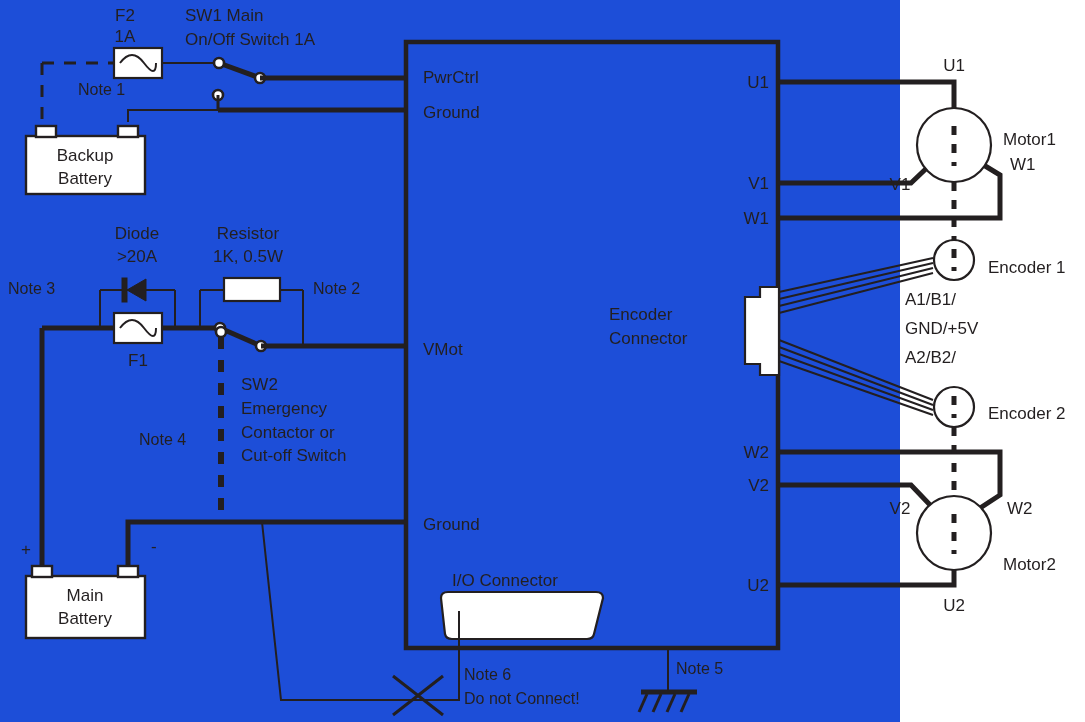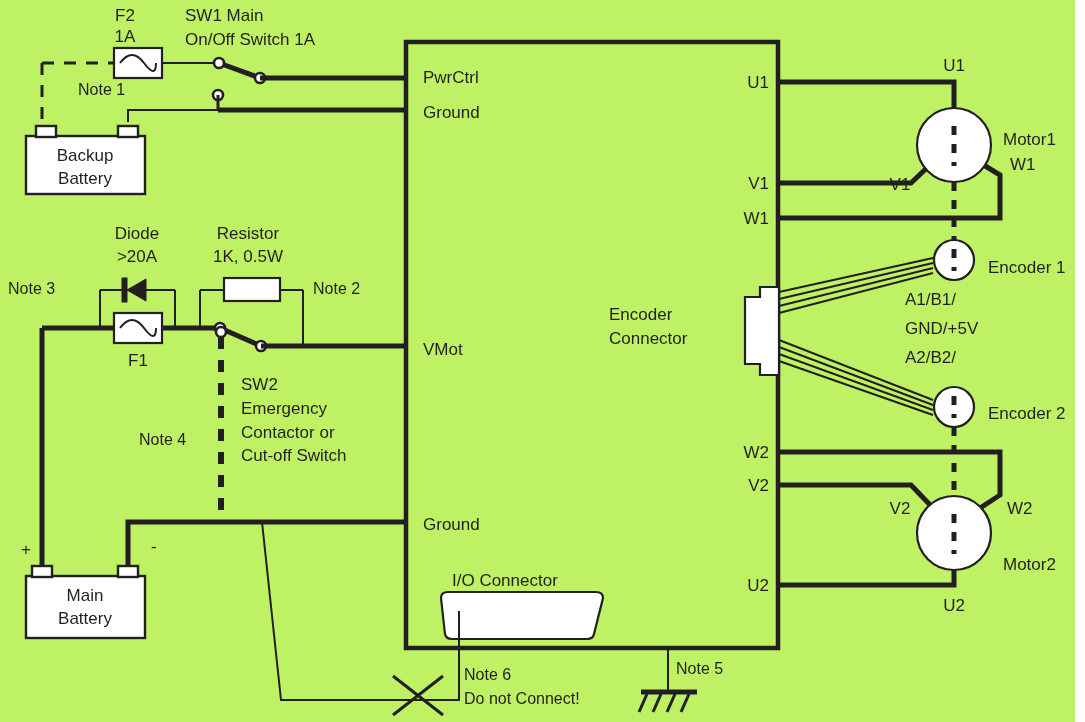--- a/index.html
+++ b/index.html
@@ -8,23 +8,23 @@
     background: #ffffff;
   }
   body {
     width: 1085px;
     height: 722px;
     overflow: hidden;
     font-family: "Liberation Sans", sans-serif;
   }
   #diagram-root {
     position: relative;
-    width: 1075px;
+    width: 900px;
     height: 722px;
-    background: #bef264;
+    background: #1d4ed8;
   }
   svg#schematic {
     display: block;
     width: 1085px;
     height: 722px;
   }
   .lbl {
     font-family: "Liberation Sans", sans-serif;
     font-size: 17px;
     fill: #231f20;

